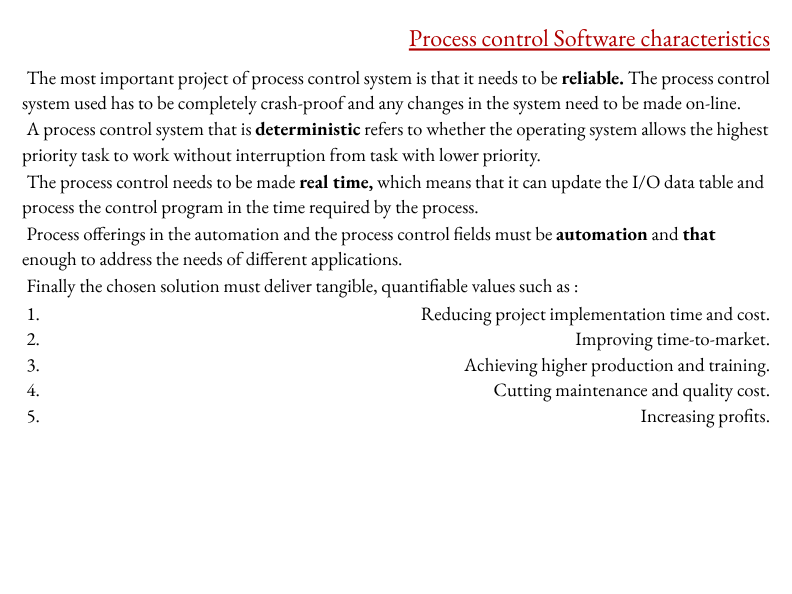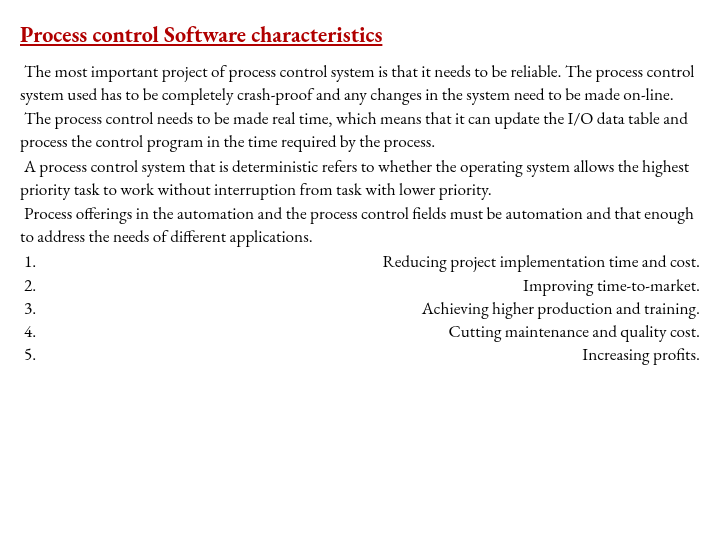--- a/index.html
+++ b/index.html
@@ -8,32 +8,32 @@
     width: 720px;
     height: 540px;
     box-sizing: border-box;
     font-family: Garamond, "EB Garamond", "Palatino Linotype", Palatino, Georgia, serif;
     font-size: 17.2px;
     line-height: 1.35;
     color: #000;
     background: #fff;
   }
   .title {
-    text-align: left;
-    font-weight: bold;
+    text-align: right;
+    font-weight: normal;
     text-decoration: underline;
     color: #b00000;
     font-size: 22px;
     margin: 2px 0 10px 0;
   }
   .content p {
     margin: 0 0 1px 0;
     text-indent: 4px;
   }
-  .content b { font-weight: normal; }
+  .content b { font-weight: bold; }
   ol.listblock {
     margin: 2px 0 0 0;
     padding: 0 0 0 4px;
     list-style: none;
     counter-reset: item;
     text-align: right;
   }
   ol.listblock li {
     counter-increment: item;
     position: relative;
@@ -49,28 +49,29 @@
 </head>
 <body>
 
 <div class="title">Process control Software characteristics</div>
 
 <div class="content">
   <p>
     <span>The most important project of process control system is that it needs to be </span><b>reliable.</b><span> The process control system used has to be completely crash-proof and any changes in the system need to be made on-line.</span>
   </p>
   <p>
-    <span>The process control needs to be made </span><b>real time,</b><span> which means that it can update the I/O data table and process the control program in the time required by the process.</span>
+    <span>A process control system that is </span><b>deterministic</b><span> refers to whether the operating system allows the highest priority task to work without interruption from task with lower priority.</span>
   </p>
   <p>
-    <span>A process control system that is </span><b>deterministic</b><span> refers to whether the operating system allows the highest priority task to work without interruption from task with lower priority.</span>
+    <span>The process control needs to be made </span><b>real time,</b><span> which means that it can update the I/O data table and process the control program in the time required by the process.</span>
   </p>
   <p>
     <span>Process offerings in the automation and the process control fields must be </span><b>automation</b><span> and </span><b>that</b><span> enough to address the needs of different applications.</span>
   </p>
+  <p>Finally the chosen solution must deliver tangible, quantifiable values such as :</p>
 
   <ol class="listblock">
     <li>Reducing project implementation time and cost.</li>
     <li>Improving time-to-market.</li>
     <li>Achieving higher production and training.</li>
     <li>Cutting maintenance and quality cost.</li>
     <li>Increasing profits.</li>
   </ol>
 </div>
 

